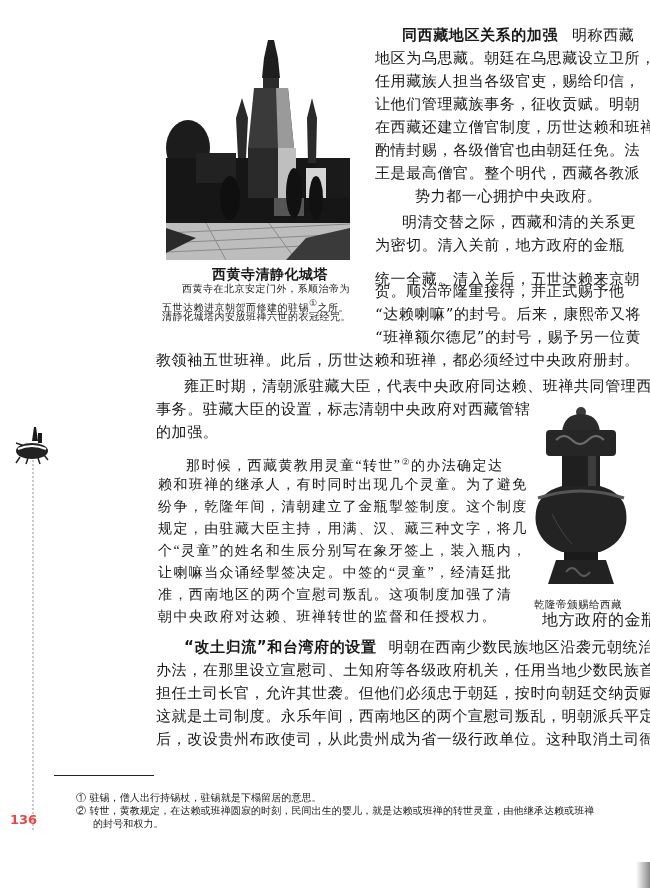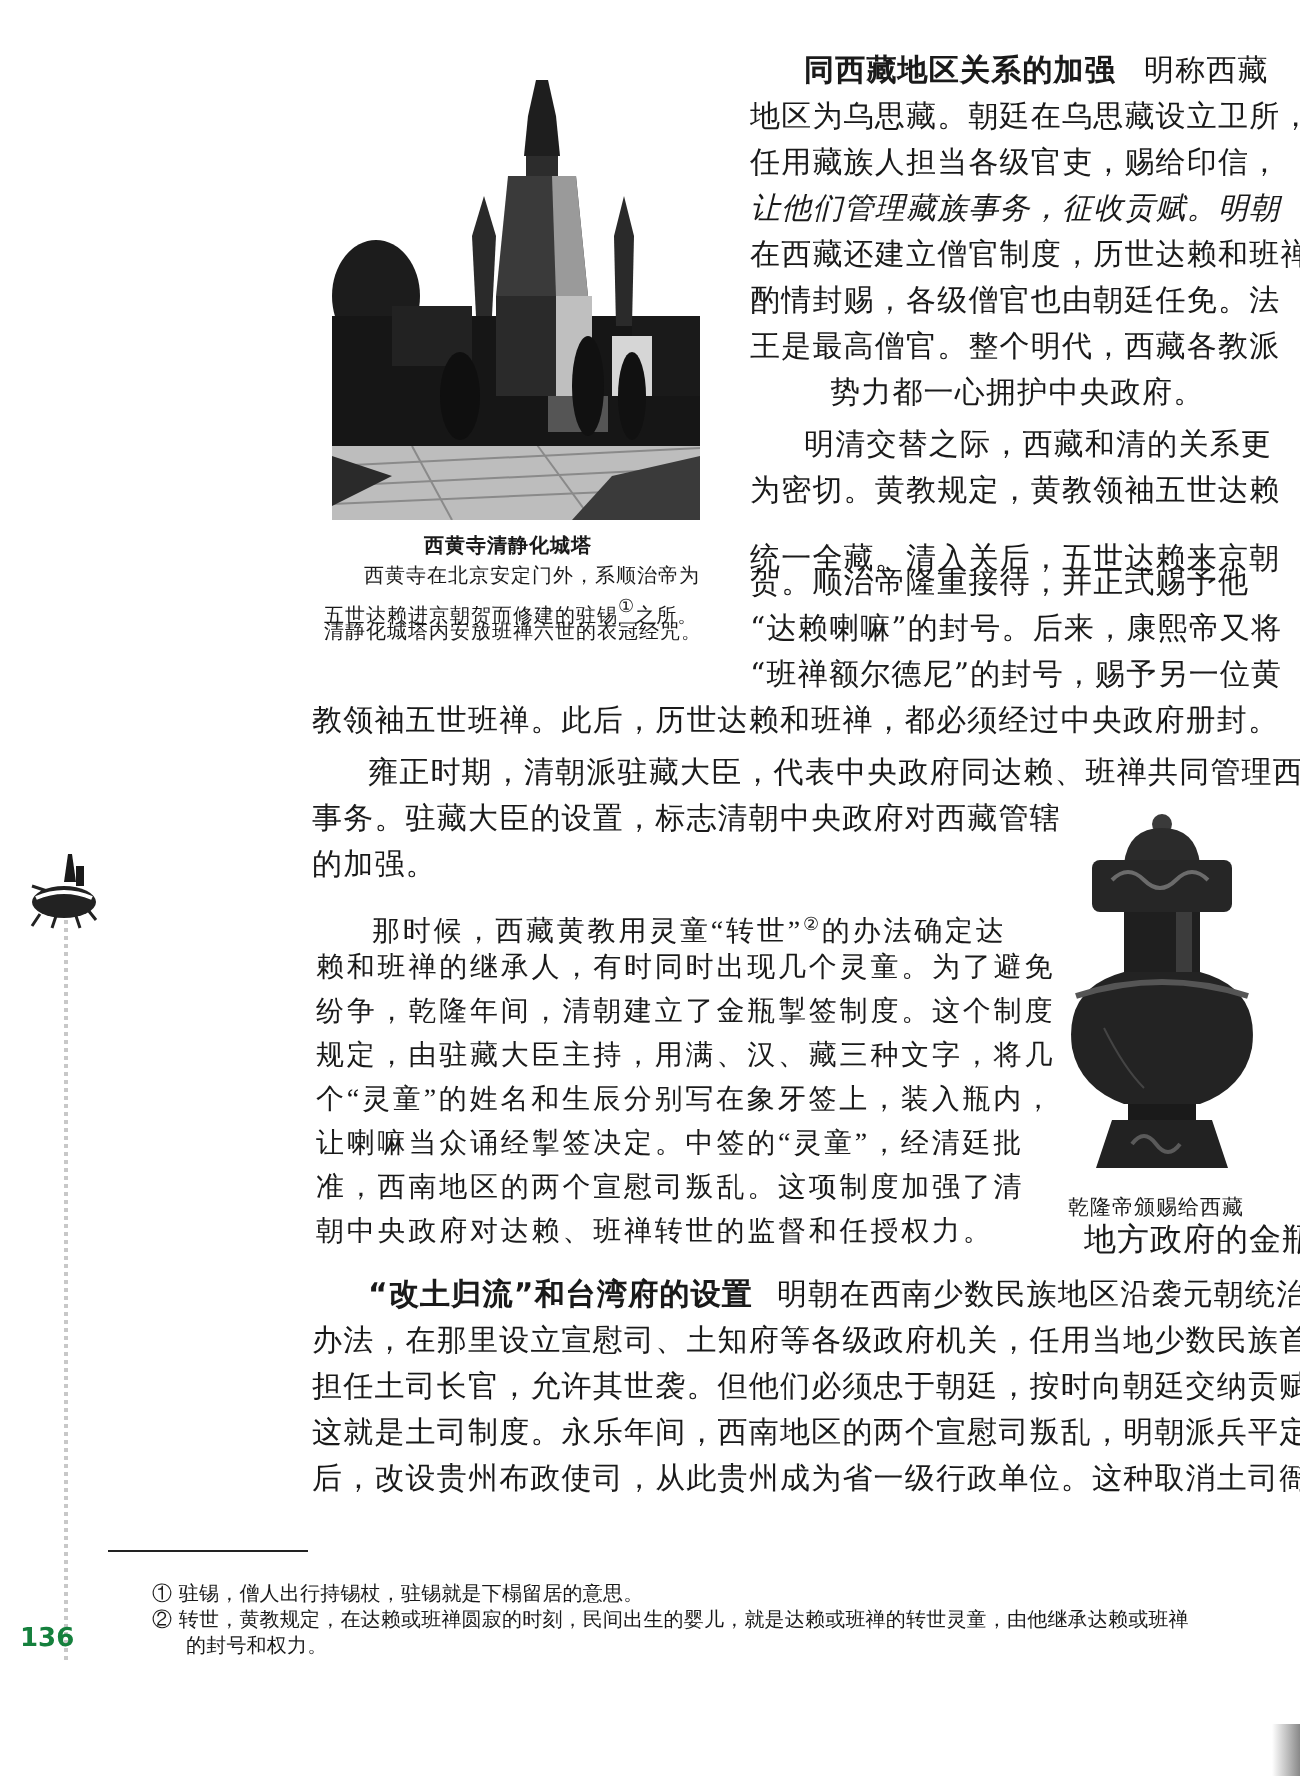--- a/index.html
+++ b/index.html
@@ -15,21 +15,21 @@
 
   
   .photo1 { left: 166px; top: 38px; width: 184px; height: 222px; background: #ffffff; overflow: hidden; }
   
   .photo2 { left: 532px; top: 404px; width: 98px; height: 182px; overflow: hidden; }
 
   
   .margin-rule { left: 32px; top: 455px; width: 0; height: 375px; border-left: 2px dotted #c8c8c8; }
   .emblem { left: 8px; top: 425px; width: 44px; height: 40px; }
   .page-no { left: 10px; top: 812px; font-family: "DejaVu Sans", "Liberation Sans", sans-serif;
-             font-size: 13px; font-weight: bold; color: #15803d; letter-spacing: 0; }
+             font-size: 13px; font-weight: bold; color: #ef4444; letter-spacing: 0; }
   .fn-rule { left: 54px; top: 775px; width: 100px; height: 0; border-top: 1px solid #222; }
   .corner-smudge { left: 636px; top: 862px; width: 14px; height: 26px;
                    background: linear-gradient(90deg, #ffffff, #9a9a9a 60%, #555 100%); opacity: .7; }
 </style>
 </head>
 <body>
 
 <div class="abs photo1">
   <svg width="184" height="222" viewBox="0 0 184 222">
     <rect x="0" y="0" width="184" height="222" fill="#ffffff"></rect>
@@ -62,40 +62,40 @@
     <rect x="112" y="110" width="18" height="50" fill="#bfbfbf"></rect>
     <rect x="140" y="130" width="20" height="30" fill="#d6d6d6"></rect>
     <rect x="108" y="160" width="30" height="18" fill="#555"></rect>
 
     <ellipse cx="128" cy="155" rx="8" ry="25" fill="#111"></ellipse>
     <ellipse cx="150" cy="160" rx="7" ry="22" fill="#111"></ellipse>
     <ellipse cx="64" cy="160" rx="10" ry="22" fill="#0f0f0f"></ellipse>
   </svg>
 </div>
 
-<div class="cap" style="left:212px; top:268px; font-weight:bold; font-size:10px;">西黄寺清静化城塔</div>
+<div class="cap" style="left:212px; top:268px; font-weight:bold; font-size:14px;">西黄寺清静化城塔</div>
 <div class="cap kai" style="left:182px; top:283px; font-size:10px;">西黄寺在北京安定门外，系顺治帝为</div>
 <div class="cap kai" style="left:162px; top:297px; font-size:10px;">
   <span>五世达赖进京朝贺而修建的驻锡</span><sup>①</sup><span>之所。</span>
 </div>
 <div class="cap kai" style="left:162px; top:311px; font-size:10px;">清静化城塔内安放班禅六世的衣冠经咒。</div>
 
 <div class="line" style="left:402px; top:28px;">
   <span class="bold">同西藏地区关系的加强</span><span style="display:inline-block;width:14px;"></span><span>明称西藏</span>
 </div>
 <div class="line" style="left:375px; top:51px;">地区为乌思藏。朝廷在乌思藏设立卫所，</div>
 <div class="line" style="left:375px; top:74px;">任用藏族人担当各级官吏，赐给印信，</div>
-<div class="line" style="left:375px; top:97px;font-style:italic;">让他们管理藏族事务，征收贡赋。明朝</div>
+<div class="line" style="left:375px; top:97px;">让他们管理藏族事务，征收贡赋。明朝</div>
 <div class="line" style="left:375px; top:120px;">在西藏还建立僧官制度，历世达赖和班禅</div>
 <div class="line" style="left:375px; top:143px;">酌情封赐，各级僧官也由朝廷任免。法</div>
 <div class="line" style="left:375px; top:166px;">王是最高僧官。整个明代，西藏各教派</div>
 <div class="line" style="left:375px; top:189px;margin-left:40px;">势力都一心拥护中央政府。</div>
 
 <div class="line" style="left:402px; top:215px;">明清交替之际，西藏和清的关系更</div>
-<div class="line" style="left:375px; top:238px;">为密切。黄教规定，黄教领袖五世达赖</div>
+<div class="line" style="left:375px; top:238px;">为密切。清入关前，地方政府的金瓶</div>
 <div class="line" style="left:375px; top:261px;margin-top:11px;">统一全藏。清入关后，五世达赖来京朝</div>
 <div class="line" style="left:375px; top:284px;">贺。顺治帝隆重接待，并正式赐予他</div>
 <div class="line" style="left:375px; top:307px;">“达赖喇嘛”的封号。后来，康熙帝又将</div>
 <div class="line" style="left:375px; top:330px;">“班禅额尔德尼”的封号，赐予另一位黄</div>
 <div class="line" style="left:156px; top:353px;">教领袖五世班禅。此后，历世达赖和班禅，都必须经过中央政府册封。</div>
 
 <div class="line" style="left:184px; top:379px;">雍正时期，清朝派驻藏大臣，代表中央政府同达赖、班禅共同管理西藏</div>
 <div class="line" style="left:156px; top:402px;text-align:right;">事务。驻藏大臣的设置，标志清朝中央政府对西藏管辖</div>
 <div class="line" style="left:156px; top:425px;">的加强。</div>
 

